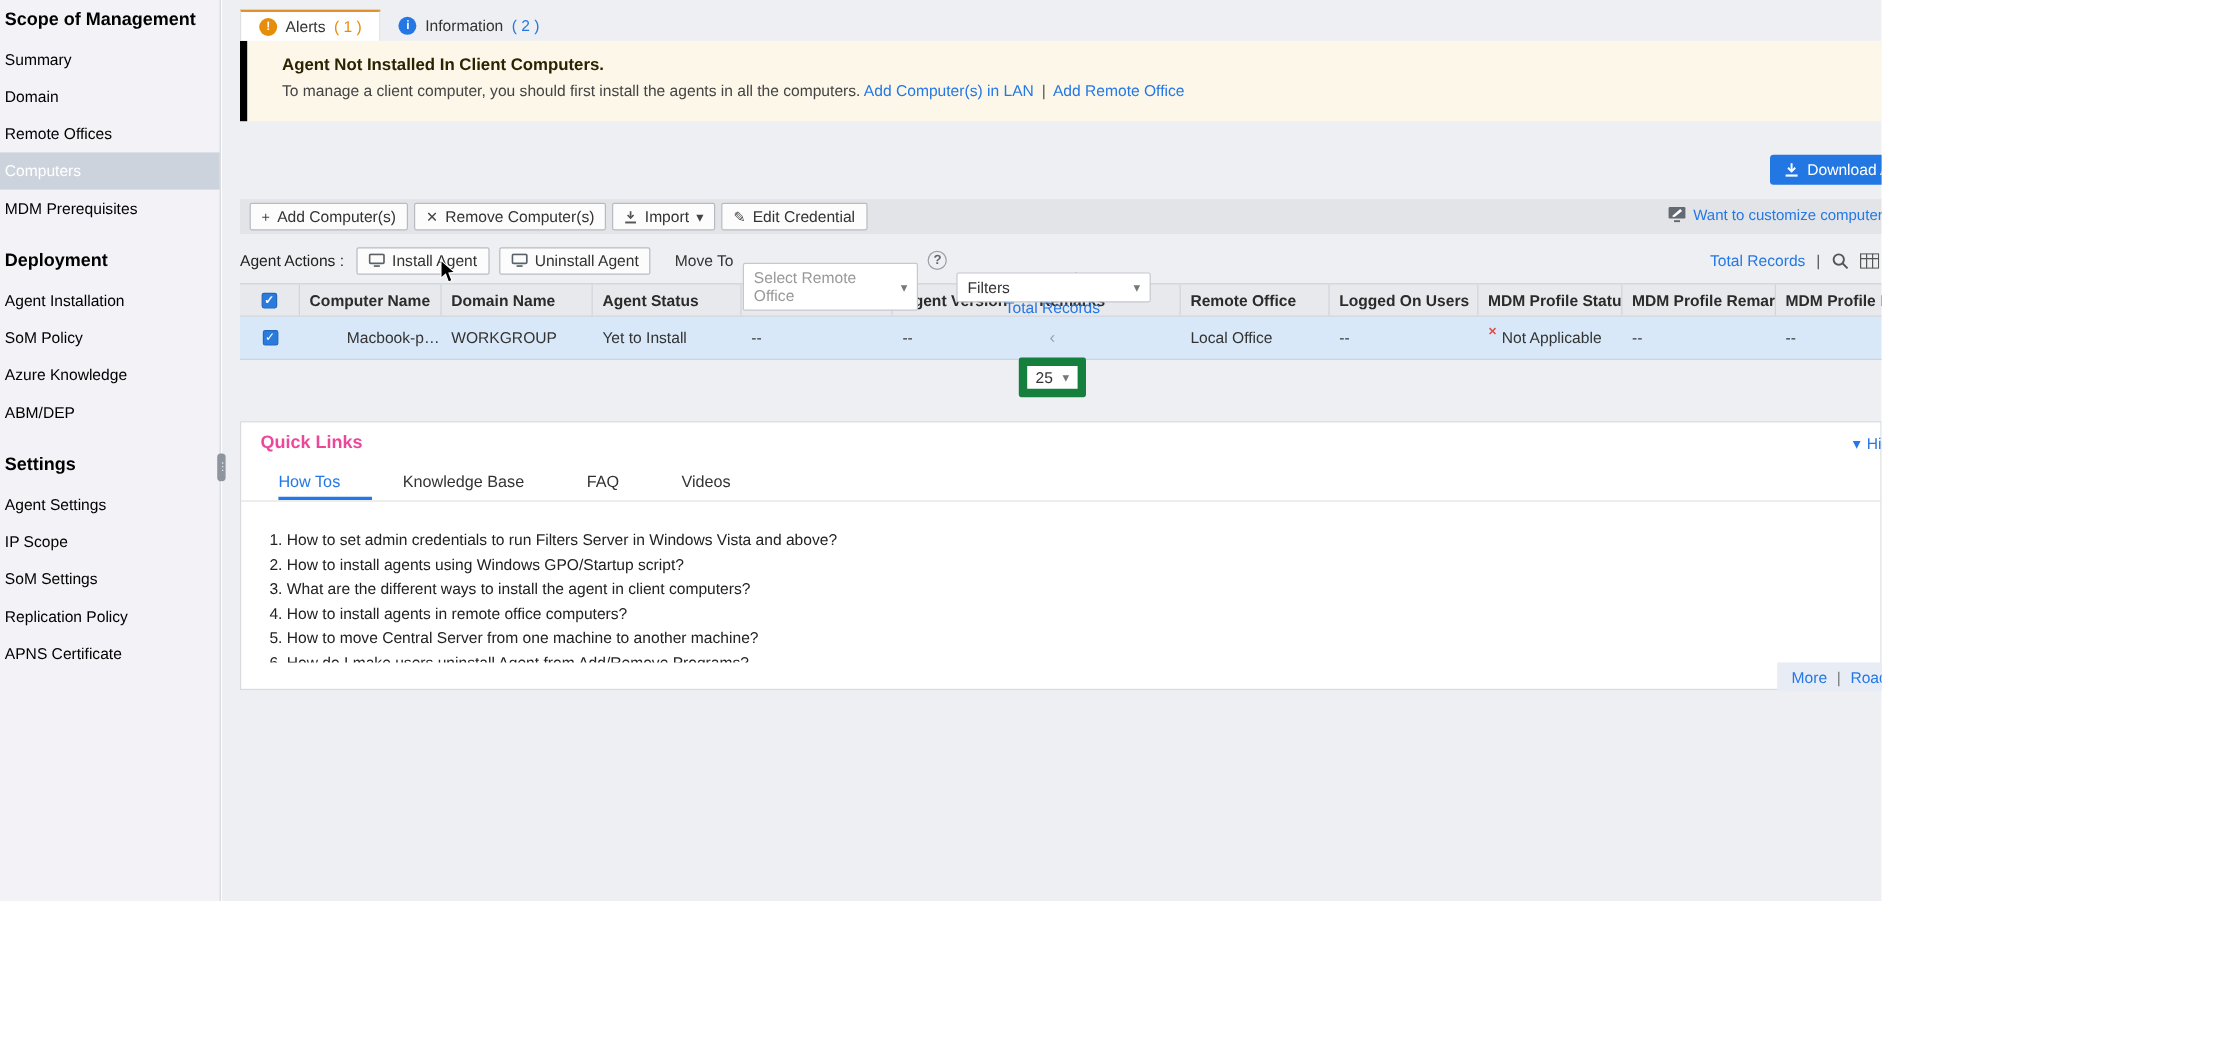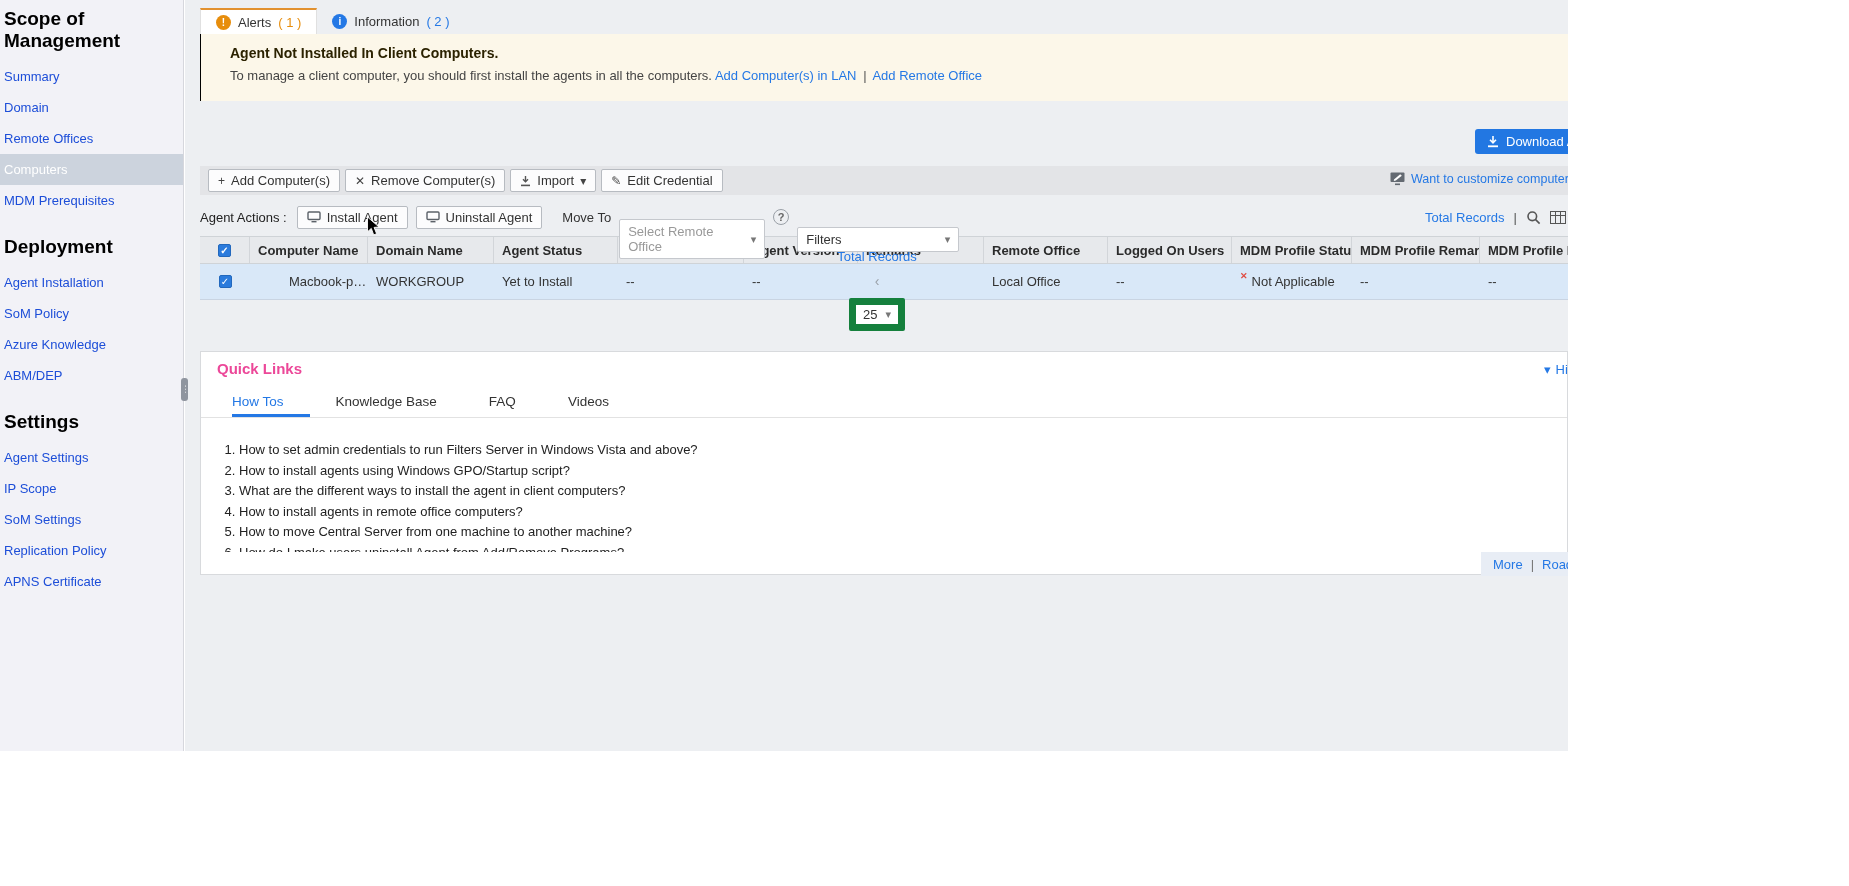--- a/index.html
+++ b/index.html
@@ -4,42 +4,42 @@
 <style>
   * { box-sizing: border-box; }
   body { margin:0; width:1849px; height:886px; background:#ffffff;
          font-family:"Liberation Sans", sans-serif; font-size:13px; color:#333; }
   a { text-decoration:none; cursor:pointer; }
 
   .app { position:absolute; left:0; top:0; width:1568px; height:751px; overflow:hidden; background:#fff; }
 
   
   .sidebar { position:absolute; left:0; top:0; width:184px; height:751px; background:#f2f2f7; border-right:1px solid #d6d7dd; padding-top:2px; }
-  .sb-heading { font-weight:bold; font-size:19px; color:#000; padding:6px 4px 9px 4px; }
+  .sb-heading { font-weight:bold; font-size:15px; color:#000; padding:6px 4px 9px 4px; }
   .sb-heading.spaced { padding-top:20px; }
-  .sb-item { padding:8px 4px; color:#1d4ed8; cursor:pointer; white-space:nowrap; }
+  .sb-item { padding:8px 4px; color:#000000; cursor:pointer; white-space:nowrap; }
   .sb-item.active { background:#ccd3dd; color:#ffffff; }
 
   .splitter-grip { position:absolute; left:181px; top:378px; width:7px; height:23px; background:#8f959f; border-radius:3px; color:#e8e8e8; font-size:9px; line-height:23px; text-align:center; cursor:col-resize; z-index:10; }
 
   
   .main { position:absolute; left:185px; top:0; width:1383px; height:751px; background:#edeff2; padding-left:15px; }
 
   
   .tabbar { margin-top:8px; height:26px; display:flex; align-items:stretch; }
   .tab { display:flex; align-items:center; gap:7px; padding:0 15px; color:#333; cursor:pointer; }
   .tab.active { background:#fff; border-top:2px solid #e2912f; border-left:1px solid #e0e0e0; border-right:1px solid #e0e0e0; }
   .circ { width:15px; height:15px; border-radius:50%; color:#fff; font-size:10px; font-weight:bold; text-align:center; line-height:15px; display:inline-block; }
   .circ.orange { background:#e78d0c; }
   .circ.blue { background:#2478e5; }
   .cnt-orange { color:#e78d0c; }
   .cnt-blue { color:#2478e5; }
 
   
-  .alert-panel { height:67px; background:#fcf7e9; border-left:1px solid #000000; padding:11px 7px 0 29px; }
+  .alert-panel { height:67px; background:#fcf7e9; border-left:6px solid #000000; padding:11px 7px 0 29px; }
   .alert-title { font-weight:bold; font-size:14px; color:#2b2200; margin-bottom:7px; }
   .alert-body { color:#444; }
   .alert-body a { color:#2478e5; }
   .alert-body .sep { color:#555; margin:0 3px; }
 
   
   .download-row { position:relative; height:26px; margin-top:28px; }
   .btn-primary { position:absolute; left:1275px; top:0; display:inline-flex; align-items:center; gap:7px;
                  background:#2277e2; color:#fff; border:0; border-radius:3px; padding:5px 12px; font-size:13px;
                  font-family:inherit; white-space:nowrap; cursor:pointer; }

